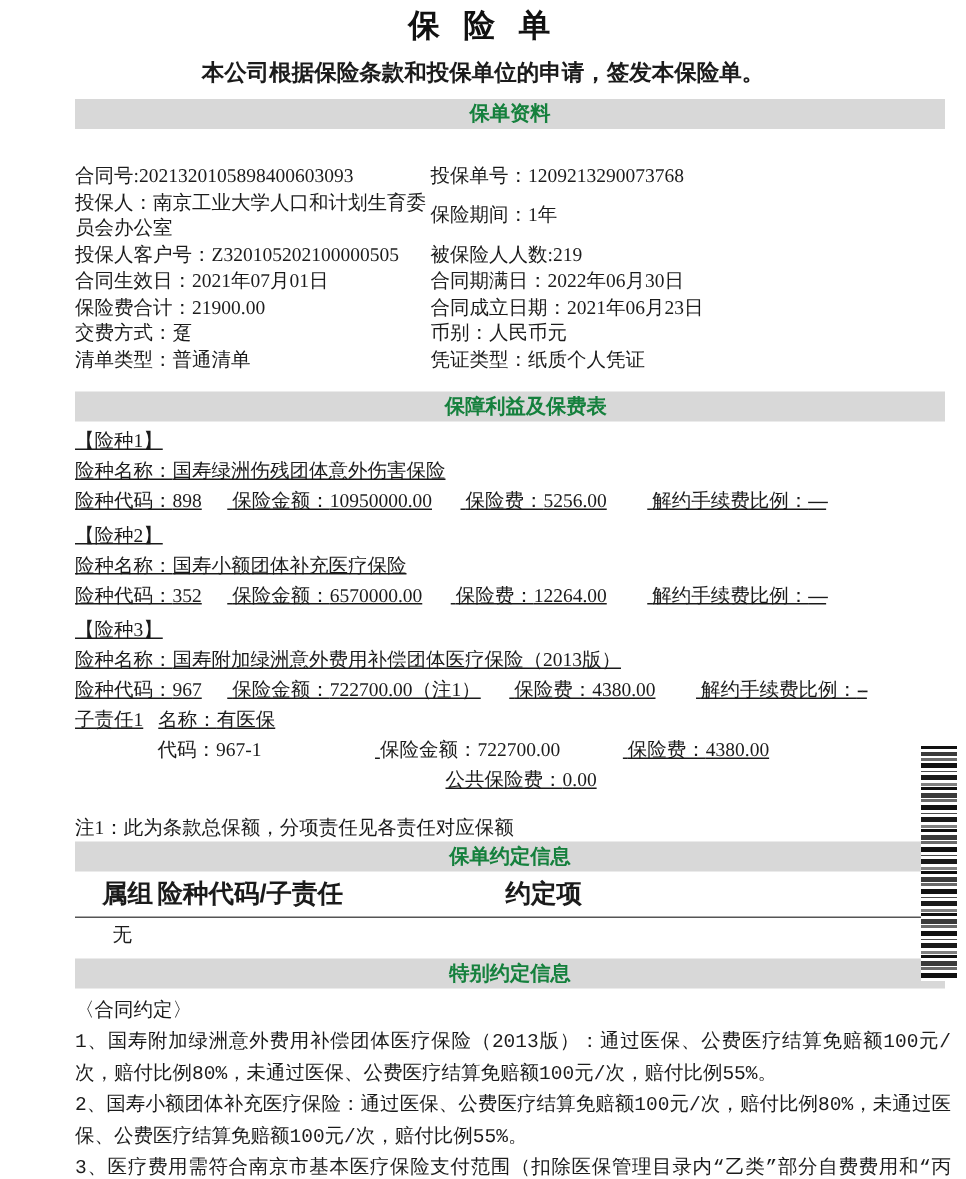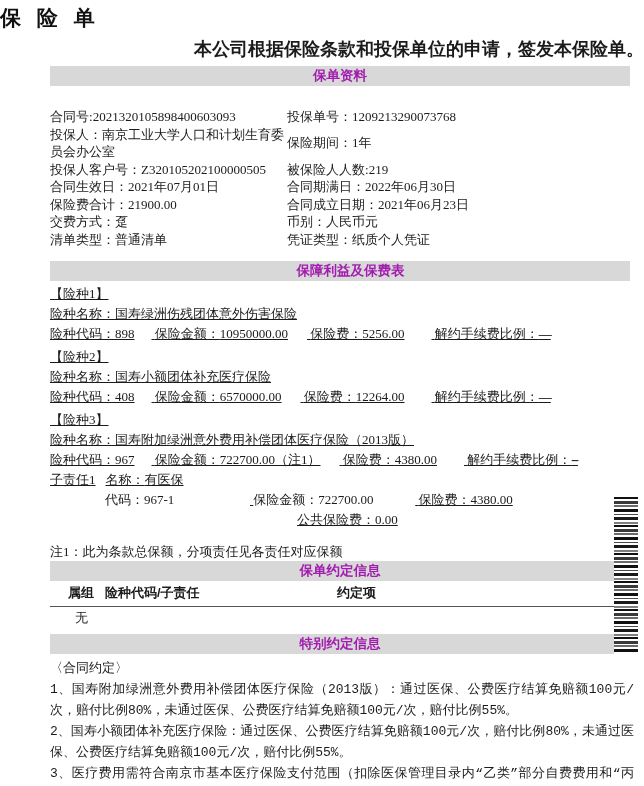--- a/index.html
+++ b/index.html
@@ -4,31 +4,31 @@
 <style>
   * { margin:0; padding:0; box-sizing:border-box; }
   html,body { background:#fff; }
   body { width:644px; height:786px; overflow:hidden; }
   .page {
     position:relative; width:644px; height:786px; background:#fff;
     color:#1b1b1b; font-family:"Liberation Serif","DejaVu Serif",serif;
     font-size:13px; padding-top:6px;
   }
   .title {
-    font-family:"Liberation Sans","DejaVu Sans",sans-serif;
+    text-align:center; font-family:"Liberation Sans","DejaVu Sans",sans-serif;
     font-weight:bold; font-size:21px; letter-spacing:5px; line-height:24px; color:#111;
   }
   .subtitle {
-    text-align:right; font-size:18px; font-weight:600; margin-top:11px; line-height:16px;
+    text-align:center; font-size:15px; font-weight:600; margin-top:11px; line-height:16px;
   }
   .content { margin-left:50px; width:580px; }
   .bar {
     background:#d8d8d8; text-align:center; font-weight:bold; font-size:13.5px;
     font-family:"Liberation Sans","DejaVu Sans",sans-serif;
-    height:20px; line-height:20px; color:#a21caf;
+    height:20px; line-height:20px; color:#15803d;
   }
   .bar.b1 { margin-top:9px; }
   .bar.b2 { margin-top:13px;padding-left:21px; }
   .bar.b3 { margin-top:0; }
   .bar.b4 { margin-top:4px; }
   
   .kv-grid { margin-top:22px; }
   .kv-row { display:grid; grid-template-columns:237px 1fr; }
   .kv-cell { line-height:17.5px; padding:0; }
   .kv-cell.vc { display:flex; align-items:center; }
@@ -40,21 +40,21 @@
   .benefit .cols .grp:nth-child(3) { margin-right:27px; }
   .fee-val { font-weight:bold; letter-spacing:-1px; }
   .subline1 .subtag { margin-right:10px; }
   .subline2 { padding-left:55px; }
   .subline2 .w1 { display:inline-block; width:145px; }
   .subline2 .w2 { display:inline-block; width:162px; }
   .subline3 { padding-left:247px; }
   .note { margin-top:13px; line-height:18px; }
   
   .agree-head {
-    display:flex; font-weight:bold; font-size:13px;
+    display:flex; font-weight:bold; font-size:17px;
     font-family:"Liberation Sans","DejaVu Sans",sans-serif;
     padding:3px 0 4px 18px; border-bottom:1px solid #555;
   }
   .agree-head .c1 { width:37px; }
   .agree-head .c2 { width:232px; }
   .agree-head .c3 { flex:1; }
   .agree-row { padding:2px 0 3px 25px; line-height:18px; }
   
   .sp { line-height:21px; text-align:justify; margin:0; width:584px;font-family:Liberation Mono, monospace; }
   .sp.first { margin-top:4px; }
@@ -125,21 +125,21 @@
         <span class="grp"><span>保险金额：</span><span>10950000.00</span></span>
         <span class="grp"><span>保险费：</span><span>5256.00</span></span>
         <span class="grp"><span>解约手续费比例：</span><span class="fee-val">—</span></span>
       </div>
     </div>
 
     <div class="benefit">
       <div class="line">【险种2】</div>
       <div class="line"><span>险种名称：</span><span>国寿小额团体补充医疗保险</span></div>
       <div class="line cols">
-        <span class="grp"><span>险种代码：</span><span>408</span></span>
+        <span class="grp"><span>险种代码：</span><span>352</span></span>
         <span class="grp"><span>保险金额：</span><span>6570000.00</span></span>
         <span class="grp"><span>保险费：</span><span>12264.00</span></span>
         <span class="grp"><span>解约手续费比例：</span><span class="fee-val">—</span></span>
       </div>
     </div>
 
     <div class="benefit">
       <div class="line">【险种3】</div>
       <div class="line"><span>险种名称：</span><span>国寿附加绿洲意外费用补偿团体医疗保险（2013版）</span></div>
       <div class="line cols">

